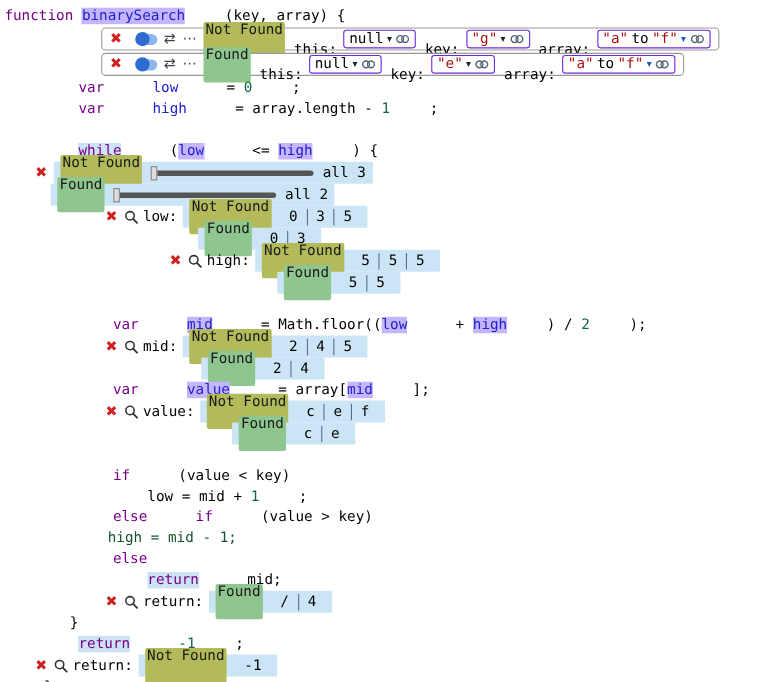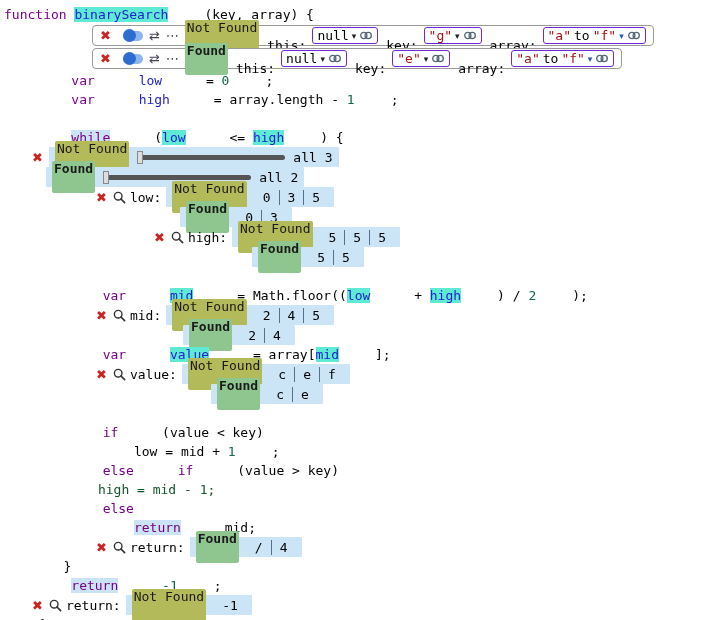--- a/index.html
+++ b/index.html
@@ -5,32 +5,32 @@
   html,body{margin:0;padding:0;background:#fff;}
   body{width:712px;height:620px;overflow:hidden;
        font-family:"DejaVu Sans Mono",monospace;font-size:13px;color:#000;}
   #editor{padding:5px 0 0 4px;}
   .line{white-space:pre;height:19px;line-height:19px;}
   
   .c-p{color:#000;margin-left:36px;}
   .c-k{color:#770088;}
   .c-kh{color:#770088;background:#cce3f5;}
   .c-v{color:#2121cc;}
-  .c-vh{color:#2121cc;background:#5eead4;}
+  .c-vh{color:#2121cc;background:#c4b5fd;}
   .c-n{color:#116644;}
   .c-d{color:#14532d;}
   
   .wrow{display:flex;align-items:center;height:20px;}
   .close{color:#cc2222;font-weight:bold;font-size:13px;line-height:13px;
          margin-right:6px;font-family:"DejaVu Sans",sans-serif;}
   .strip{display:inline-flex;align-items:center;background:#cbe5f6;
          padding:1px 6px;gap:8px;height:18px;border-radius:1px;}
   .badge{padding:0 2px;height:32px;line-height:16px;border-radius:2px;color:#1a1a1a;}
   .b-nf{background:#b3ba59;}
-  .b-f{background:#8fc68f;font-weight:bold;}
+  .b-f{background:#8fc68f;}
   .cells{display:inline-flex;align-items:center;}
   .cell{padding:0 8px;line-height:15px;}
   .cell+.cell{border-left:1px solid #55708a;}
   .mag{display:inline-flex;margin-right:4px;}
   .plabel{margin-right:5px;}
   .cntlabel{color:#000;}
   .track{position:relative;width:148px;height:5px;background:#555;border-radius:3px;display:inline-block;}
   .handle{position:absolute;left:0;top:-4px;width:6px;height:13px;background:#ddd;
           border:1px solid #888;box-sizing:border-box;display:inline-block;}
   

